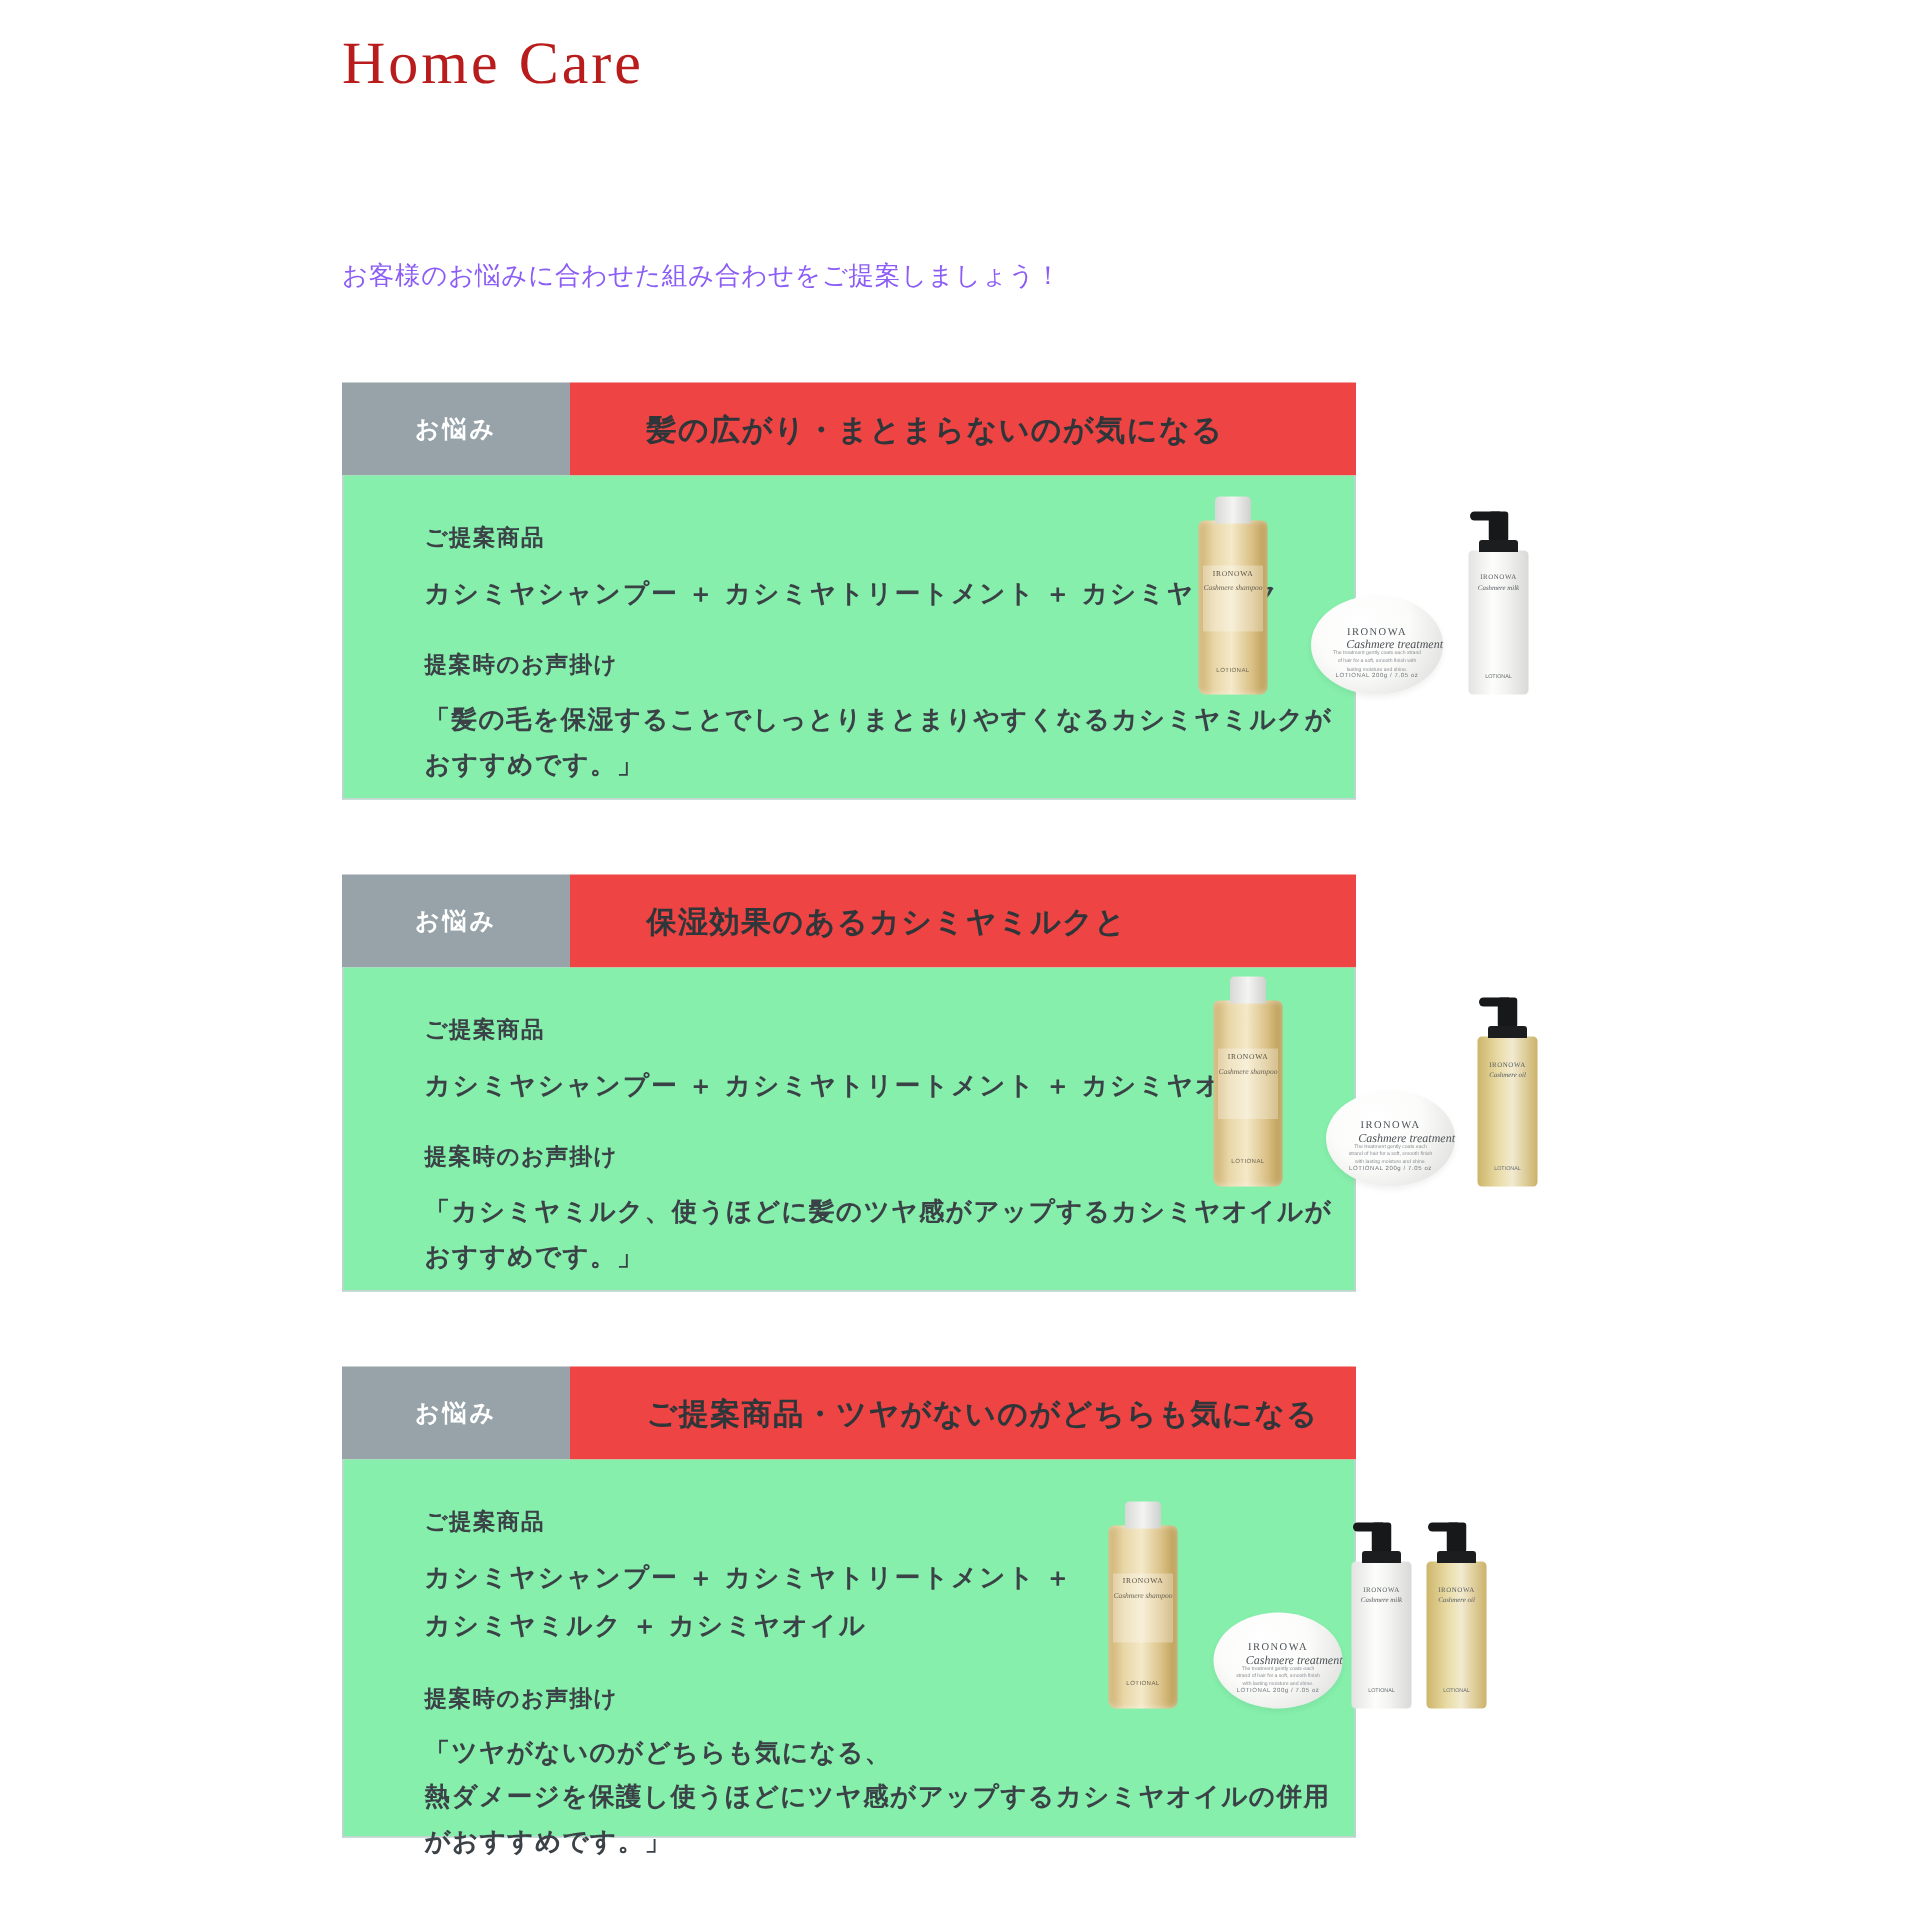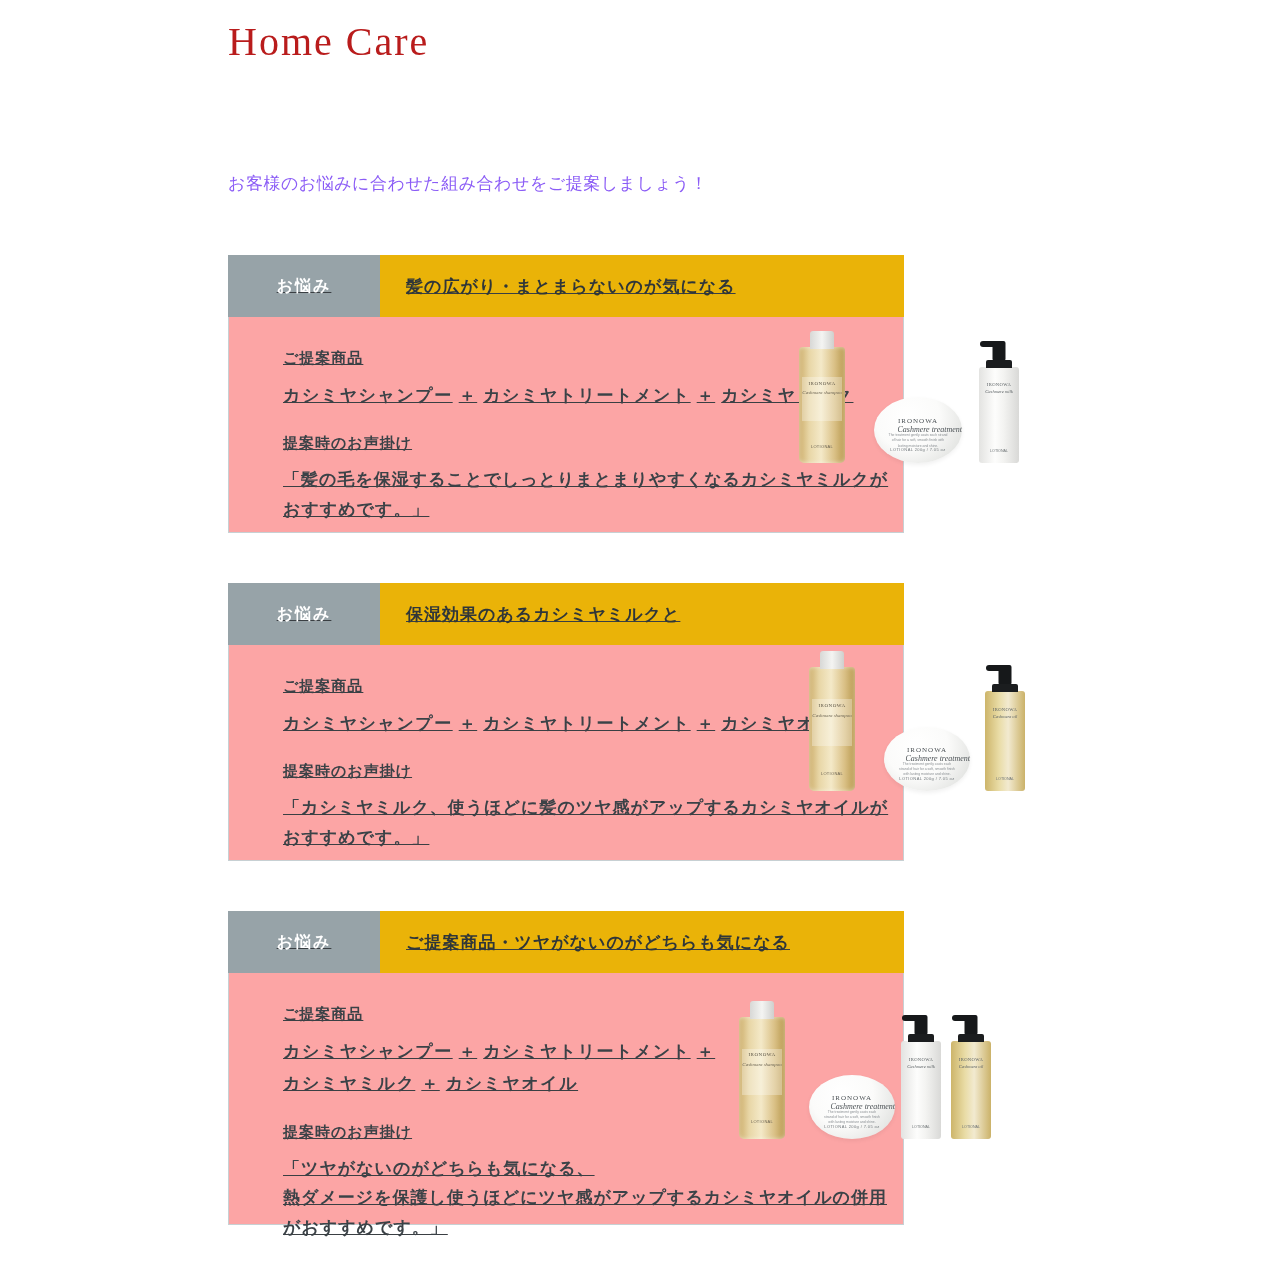--- a/index.html
+++ b/index.html
@@ -51,56 +51,55 @@
     color: #8b5cf6;
     white-space: nowrap;
   }
 
   
   .card {
     position: absolute;
     left: 228px;
     width: 676px;
     box-sizing: border-box;
-    text-decoration: underline;
   }
   .card-head {
     display: flex;
     height: 62px;
     width: 100%;
   }
   .head-label {
     width: 152px;
     background: #97a3a8;
     color: #ffffff;
     font-size: 16px;
     font-weight: bold;
     letter-spacing: 2px;
     display: flex;
     align-items: center;
     justify-content: center;
     box-sizing: border-box;
   }
   .head-text {
     flex: 1;
-    background: #eab308;
+    background: #ef4444;
     color: #2f3639;
-    font-size: 17px;
+    font-size: 20px;
     font-weight: bold;
     letter-spacing: 1px;
     display: flex;
     align-items: center;
-    padding-left: 26px;
+    padding-left: 51px;
     box-sizing: border-box;
   }
   .card-body {
     position: relative;
     border: 1px solid #c7d0d3;
     border-top: none;
-    background: #fca5a5;
+    background: #86efac;
     box-sizing: border-box;
     padding: 32px 0 34px 54px;
   }
   .lbl {
     font-size: 15px;
     font-weight: bold;
     letter-spacing: 1px;
     color: #3b4247;
     margin-bottom: 12px;
   }

